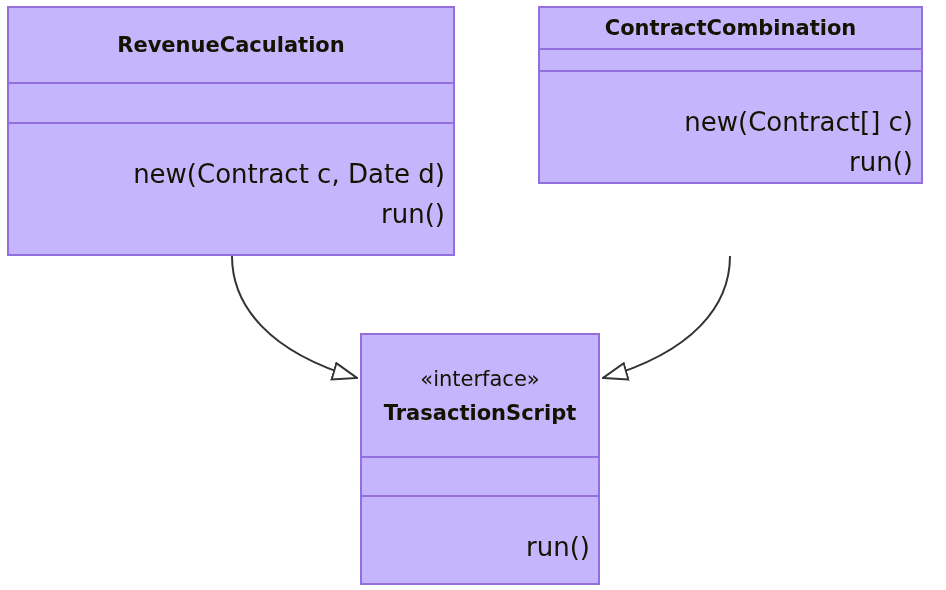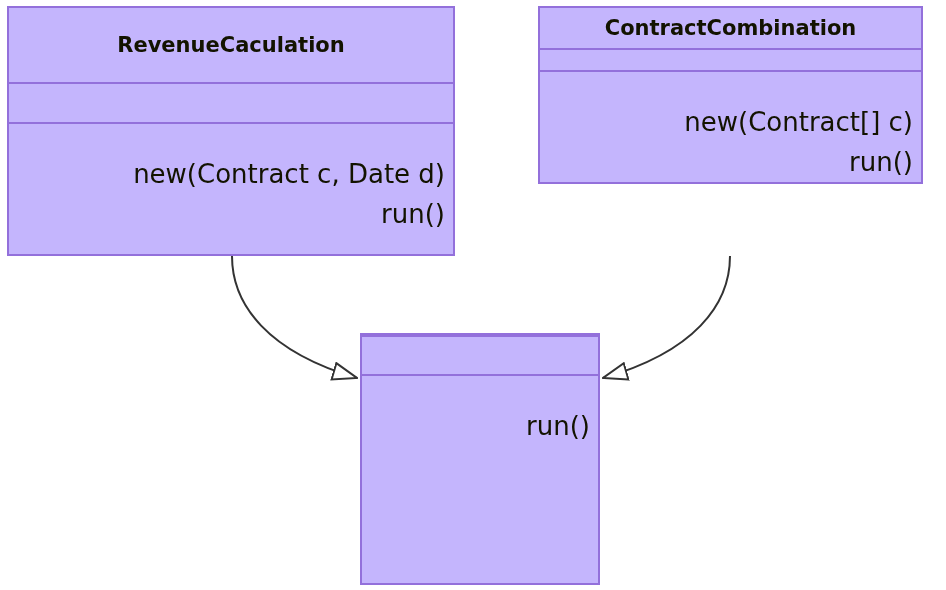--- a/index.html
+++ b/index.html
@@ -91,19 +91,23 @@
       <div class="cb-title">ContractCombination</div>
     </div>
     <div class="cb-attrs"></div>
     <div class="cb-methods">
       <div>new(Contract[] c)</div>
       <div>run()</div>
     </div>
   </div>
 
   <div class="class-box" id="box-interface">
+    <div class="cb-header">
+      <div class="cb-stereotype">«interface»</div>
+      <div class="cb-title">TrasactionScript</div>
+    </div>
     <div class="cb-attrs"></div>
     <div class="cb-methods">
       <div>run()</div>
     </div>
   </div>
 
 </div>
 
 </body></html>

